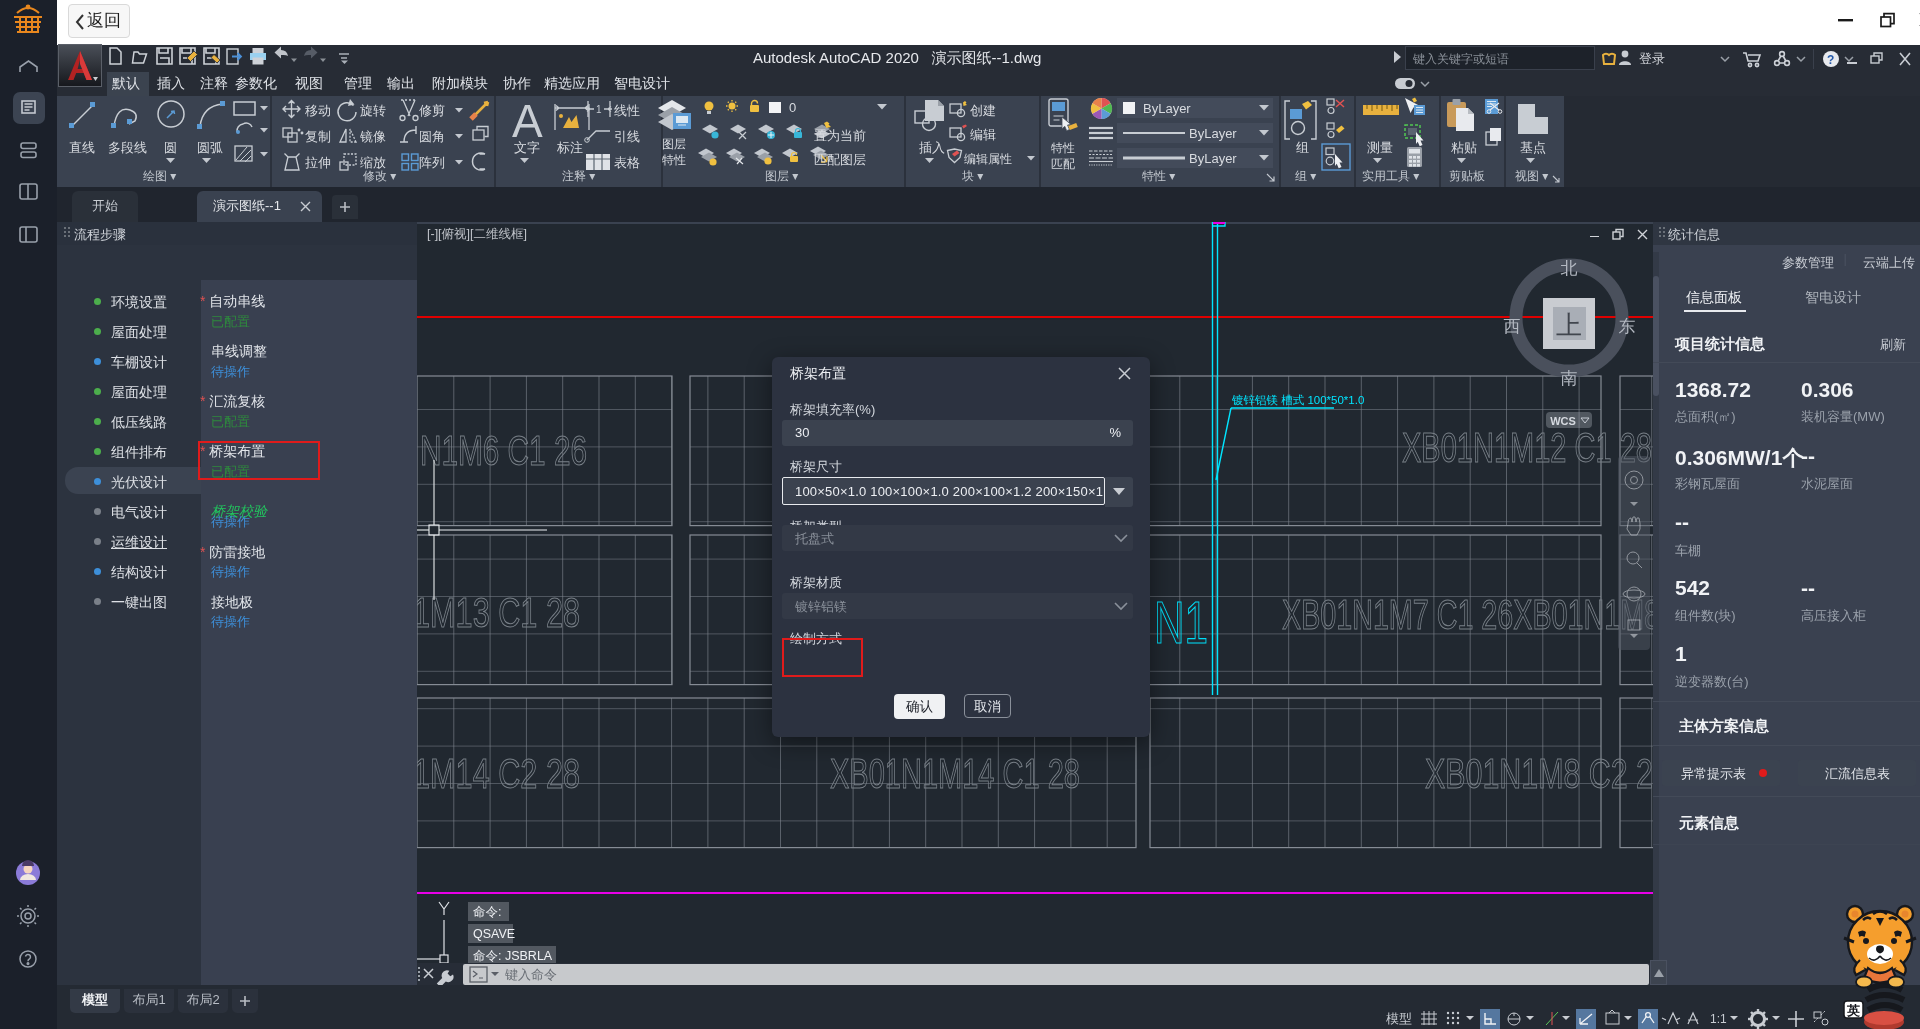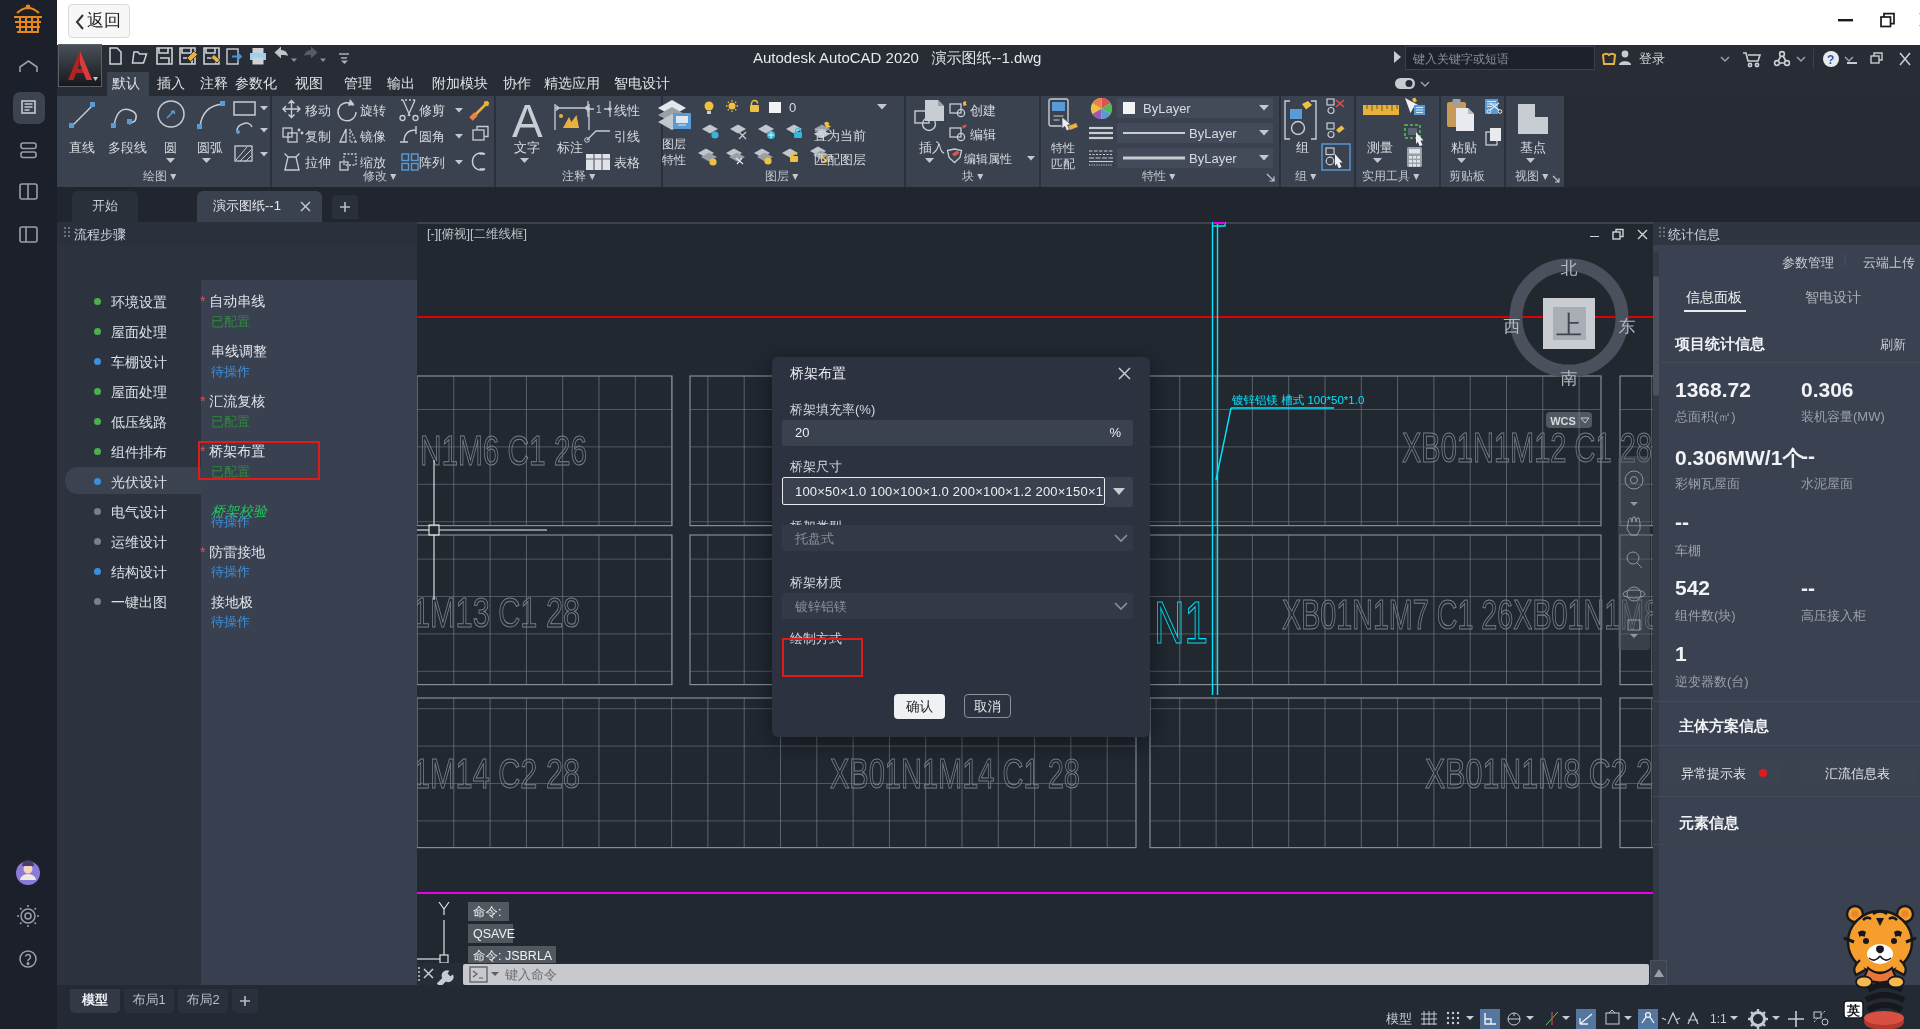--- a/index.html
+++ b/index.html
@@ -552,21 +552,21 @@
 
     <div class="txt abs" style="left:37px;top:0;font-size:14px;color:#dde0e5;">
       <div style="position:absolute;top:72px;"><i style="display:inline-block;width:7px;height:7px;border-radius:50%;background:#4cae4c;vertical-align:2px;"></i><span style="margin-left:10px;">环境设置</span></div>
       <div style="position:absolute;top:102px;"><i style="display:inline-block;width:7px;height:7px;border-radius:50%;background:#4cae4c;vertical-align:2px;"></i><span style="margin-left:10px;">屋面处理</span></div>
       <div style="position:absolute;top:132px;"><i style="display:inline-block;width:7px;height:7px;border-radius:50%;background:#3d8fd9;vertical-align:2px;"></i><span style="margin-left:10px;">车棚设计</span></div>
       <div style="position:absolute;top:162px;"><i style="display:inline-block;width:7px;height:7px;border-radius:50%;background:#4cae4c;vertical-align:2px;"></i><span style="margin-left:10px;">屋面处理</span></div>
       <div style="position:absolute;top:192px;"><i style="display:inline-block;width:7px;height:7px;border-radius:50%;background:#4cae4c;vertical-align:2px;"></i><span style="margin-left:10px;">低压线路</span></div>
       <div style="position:absolute;top:222px;"><i style="display:inline-block;width:7px;height:7px;border-radius:50%;background:#4cae4c;vertical-align:2px;"></i><span style="margin-left:10px;">组件排布</span></div>
       <div style="position:absolute;top:252px;"><i style="display:inline-block;width:7px;height:7px;border-radius:50%;background:#3d8fd9;vertical-align:2px;"></i><span style="margin-left:10px;">光伏设计</span></div>
       <div style="position:absolute;top:282px;"><i style="display:inline-block;width:7px;height:7px;border-radius:50%;background:#7a8089;vertical-align:2px;"></i><span style="margin-left:10px;">电气设计</span></div>
-      <div style="position:absolute;top:312px;"><i style="display:inline-block;width:7px;height:7px;border-radius:50%;background:#7a8089;vertical-align:2px;"></i><span style="margin-left:10px;">运维设计</span></div>
+      <div style="position:absolute;top:312px;"><i style="display:inline-block;width:7px;height:7px;border-radius:50%;background:#7a8089;vertical-align:2px;"></i><span style="margin-left:10px;text-decoration:underline;">运维设计</span></div>
       <div style="position:absolute;top:342px;"><i style="display:inline-block;width:7px;height:7px;border-radius:50%;background:#3d8fd9;vertical-align:2px;"></i><span style="margin-left:10px;">结构设计</span></div>
       <div style="position:absolute;top:372px;"><i style="display:inline-block;width:7px;height:7px;border-radius:50%;background:#7a8089;vertical-align:2px;"></i><span style="margin-left:10px;">一键出图</span></div>
     </div>
 
     <div class="txt abs" style="left:143px;top:0;font-size:14px;">
       <div style="position:absolute;top:71px;color:#e05252;">*&nbsp;<span style="color:#e2e5ea;">自动串线</span></div>
         <div style="position:absolute;top:91px;left:11px;font-size:13px;color:#2e8b3d;">已配置</div>
       <div style="position:absolute;top:121px;left:11px;color:#e2e5ea;">串线调整</div>
         <div style="position:absolute;top:141px;left:11px;font-size:13px;color:#3d8fd9;">待操作</div>
       <div style="position:absolute;top:171px;color:#e05252;">*&nbsp;<span style="color:#e2e5ea;">汇流复核</span></div>
@@ -932,21 +932,21 @@
       <text x="9" y="117" font-size="13" font-weight="bold" fill="#16181d">英</text>
     </g>
   </svg>
   <div id="dialog" class="abs" style="left:772px;top:357px;width:378px;height:380px;background:#2c3240;border-radius:6px;box-shadow:0 6px 24px rgba(0,0,0,0.45);">
     <span style="position:absolute;left:18px;top:8px;font-size:14px;color:#eceef2;">桥架布置</span>
     <svg class="abs" style="left:346px;top:10px" width="13" height="13">
         <path d="M1 1 l11 11 M12 1 l-11 11" stroke="#c8ccd2" stroke-width="1.5"></path>
       </svg>
     <span style="position:absolute;left:18px;top:44px;font-size:13px;color:#d4d8de;">桥架填充率(%)</span>
     <div class="abs" style="left:10px;top:63px;width:351px;height:26px;background:#3b424f;border-radius:3px;">
-      <span style="position:absolute;left:13px;top:5px;font-size:13px;color:#eceef2;">20</span>
+      <span style="position:absolute;left:13px;top:5px;font-size:13px;color:#eceef2;">30</span>
       <span style="position:absolute;right:12px;top:5px;font-size:13px;color:#eceef2;">%</span>
     </div>
     <span style="position:absolute;left:18px;top:101px;font-size:13px;color:#d4d8de;">桥架尺寸</span>
     <div class="abs" style="left:10px;top:120px;width:323px;height:28px;background:#3b424f;border:1px solid #e8eaee;border-radius:2px;overflow:hidden;">
       <span style="position:absolute;left:12px;top:6px;font-size:13px;color:#eceef2;letter-spacing:0.2px;white-space:nowrap;">100×50×1.0 100×100×1.0 200×100×1.2 200×150×1.2</span>
     </div>
     <div class="abs" style="left:333px;top:120px;width:28px;height:30px;background:#3b424f;border-radius:0 3px 3px 0;">
       <svg class="abs" style="left:8px;top:11px" width="12" height="8">
           <path d="M0 0 h12 l-6 7z" fill="#c8ccd2"></path>
         </svg>

